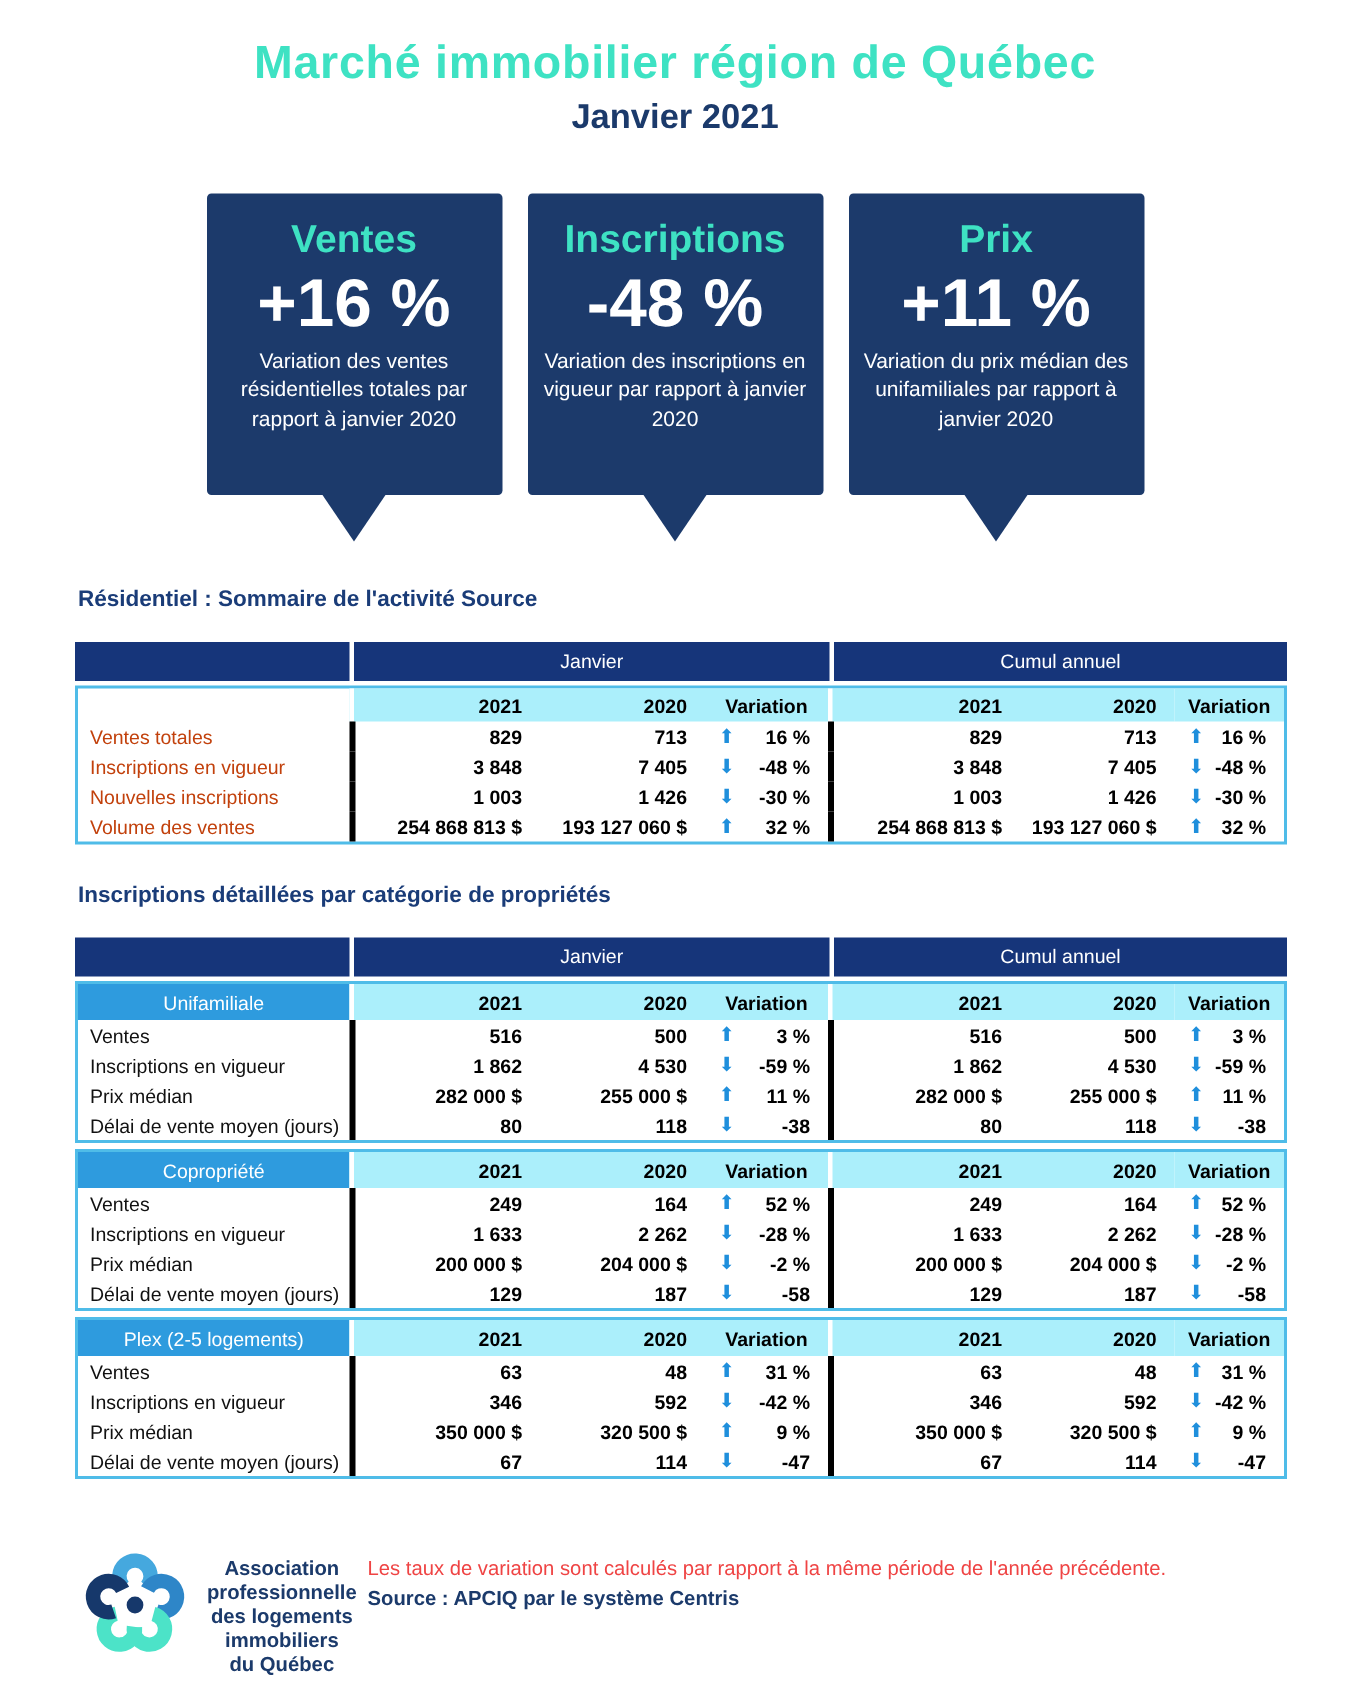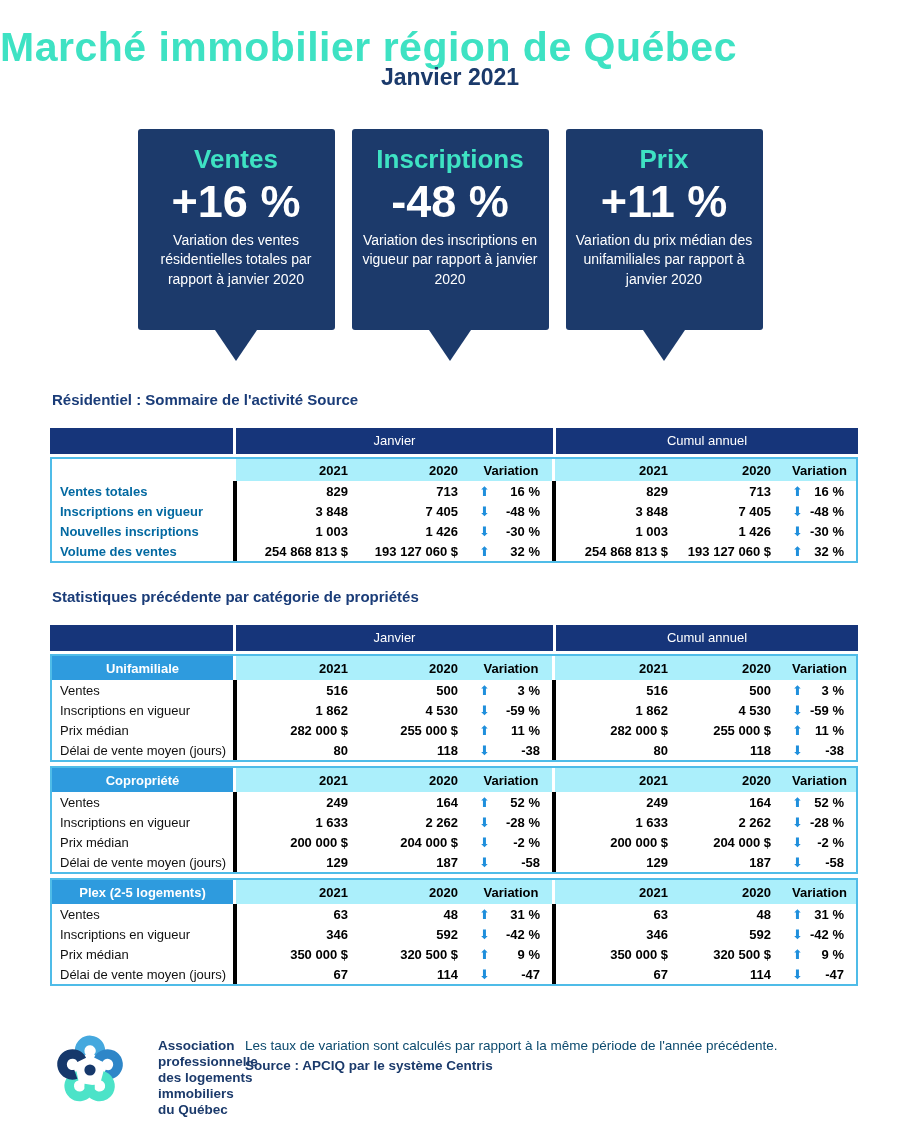--- a/index.html
+++ b/index.html
@@ -9,22 +9,22 @@
     width: 900px;
     height: 1126px;
     background: #ffffff;
     font-family: "Liberation Sans", sans-serif;
     overflow: hidden;
   }
 
   
   .title {
     position: absolute; top: 24px; left: 0; width: 100%;
-    text-align: left;
-    font-size: 41px; font-weight: bold;
+    text-align: center;
+    font-size: 31px; font-weight: bold;
     color: #3EE2C3;
     letter-spacing: 0.5px;
   }
   .subtitle {
     position: absolute; top: 64px; left: 0; width: 100%;
     text-align: center;
     font-size: 23px; font-weight: bold;
     color: #1B3A6B;
   }
 
@@ -95,49 +95,50 @@
     grid-template-columns: 181px 127px 110px 82px 128px 103px 73px;
     align-items: stretch;
   }
   .cell { font-size: 13px; display: flex; align-items: center; }
   .row-sub .cell  { height: 22px; }
   .row-data .cell { height: 20px; }
   .row-cat .cell  { height: 24px; }
 
   .cyan { background: #ABEFFB; color: #000000; font-weight: bold; }
   .cat-cell {
-    background: #2E9BDE; color: #ffffff; font-weight: bold;
+    background: #2E9BDE; color: #ffffff; font-weight: normal;
     justify-content: center;
   }
   .c-label { padding-left: 8px; color: #111; }
-  .bold-label { font-weight: bold; color: #0369a1; }
+  .bold-label { font-weight: normal; color: #c2410c; }
   .c-num { justify-content: flex-end; padding-right: 12px; font-weight: bold; color: #000; }
   .c-varhead { justify-content: center; }
   .c-var {
     justify-content: space-between;
     padding: 0 12px 0 9px;
     font-weight: bold; color: #000;
   }
   .gstart  { border-left: 4px solid #000000; }
   .gstart-w{ border-left: 3px solid #ffffff; }
   .arr {
     font-family: "DejaVu Sans", sans-serif;
     font-size: 13px; color: #1F8FDC; font-weight: normal;
   }
 
   
   .footer-logo { position: absolute; top: 1030px; left: 50px; display: flex; }
   .logo-mark { width: 80px; height: 80px; }
   .logo-text {
-    margin-left: 28px; margin-top: 8px;
+    margin-left: 8px; margin-top: 8px;
     font-size: 13.5px; font-weight: bold; color: #1B3A6B;
     line-height: 16px;
+    text-align: center;
   }
   .footnotes { position: absolute; top: 1038px; left: 245px; width: 610px; }
-  .footnote  { font-size: 13.5px; color: #0c4a6e; margin-bottom: 5px; }
+  .footnote  { font-size: 13.5px; color: #ef4444; margin-bottom: 5px; }
   .source-line { font-size: 13.5px; font-weight: bold; color: #1B3A6B; }
 </style>
 </head>
 <body>
 
 <div class="page">
 
   <div class="title">Marché immobilier région de Québec</div>
   <div class="subtitle">Janvier 2021</div>
 
@@ -241,21 +242,21 @@
           <div class="cell c-num gstart">254 868 813 $</div>
           <div class="cell c-num">193 127 060 $</div>
           <div class="cell c-var">
             <div class="arr" style="display: inline;">⬆</div>
             <div style="display: inline;">32 %</div>
           </div>
         </div>
       </div>
     </div>
 
-  <div class="sec-heading" id="detail-heading">Statistiques précédente par catégorie de propriétés</div>
+  <div class="sec-heading" id="detail-heading">Inscriptions détaillées par catégorie de propriétés</div>
   <div class="tbl" id="detail-table">
       <div class="grid3">
         <div class="hdr-cell"></div>
         <div class="hdr-cell">Janvier</div>
         <div class="hdr-cell">Cumul annuel</div>
       </div>
       <div class="body-block">
         <div class="grid7 row-cat">
           <div class="cell cat-cell">Unifamiliale</div>
           <div class="cell cyan c-num gstart-w">2021</div>

